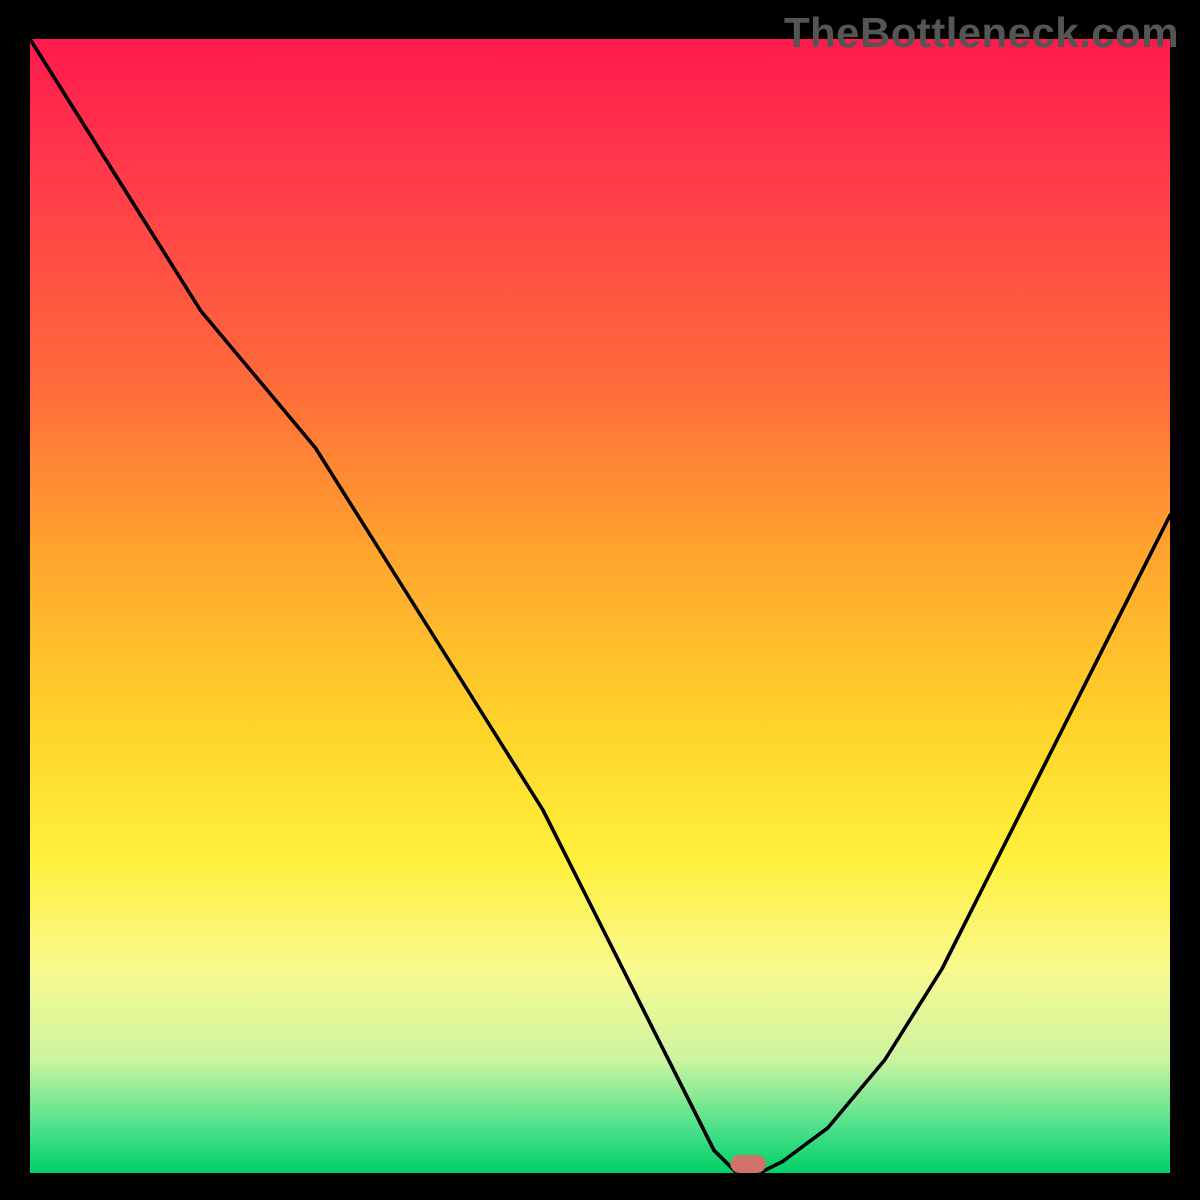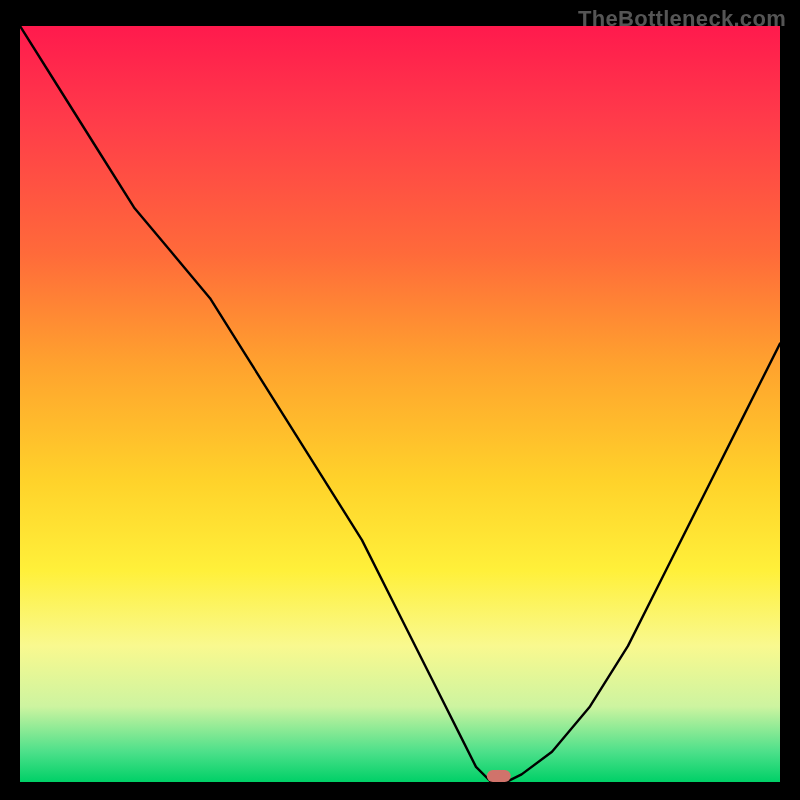--- a/index.html
+++ b/index.html
@@ -15,21 +15,21 @@
     position: relative;
     width: 800px;
     height: 800px;
     background: #000;
   }
   .watermark {
     position: absolute;
     top: 6px;
     right: 14px;
     color: #555;
-    font-size: 22px;
+    font-size: 28px;
     font-weight: 600;
     letter-spacing: 0.3px;
     z-index: 10;
     user-select: none;
   }
   
   .plot {
     position: absolute;
     left: 20px;
     top: 26px;

